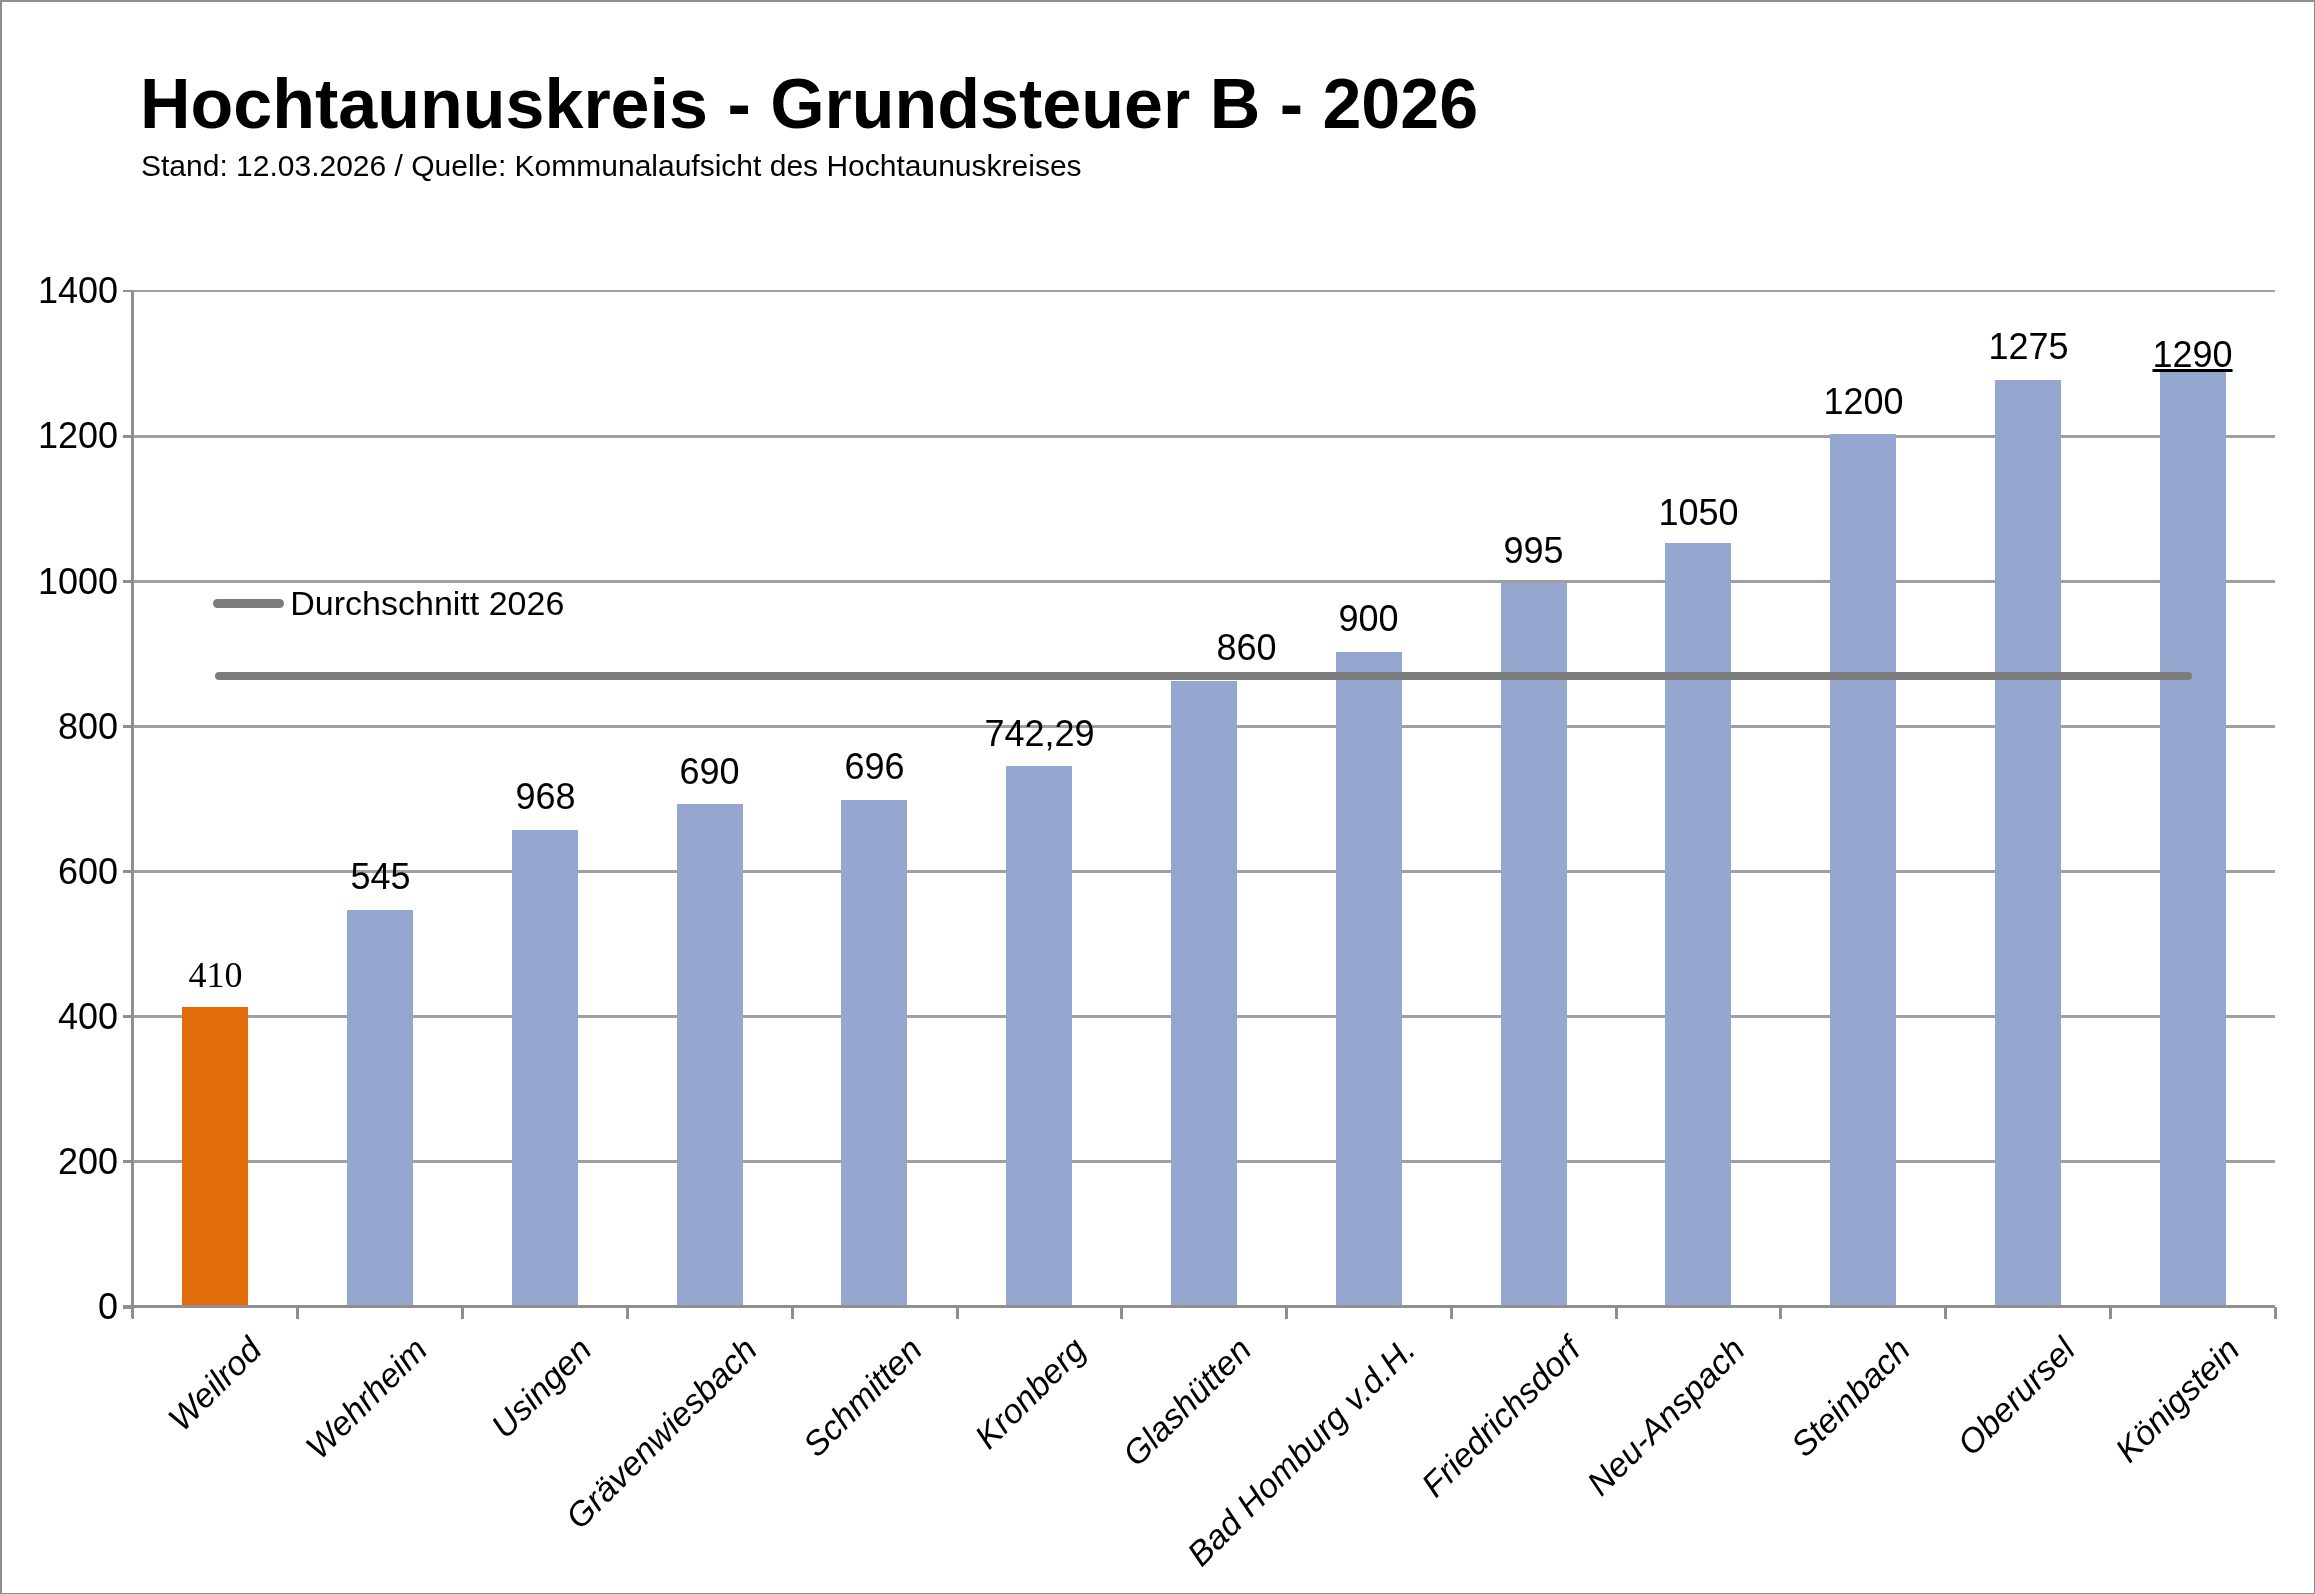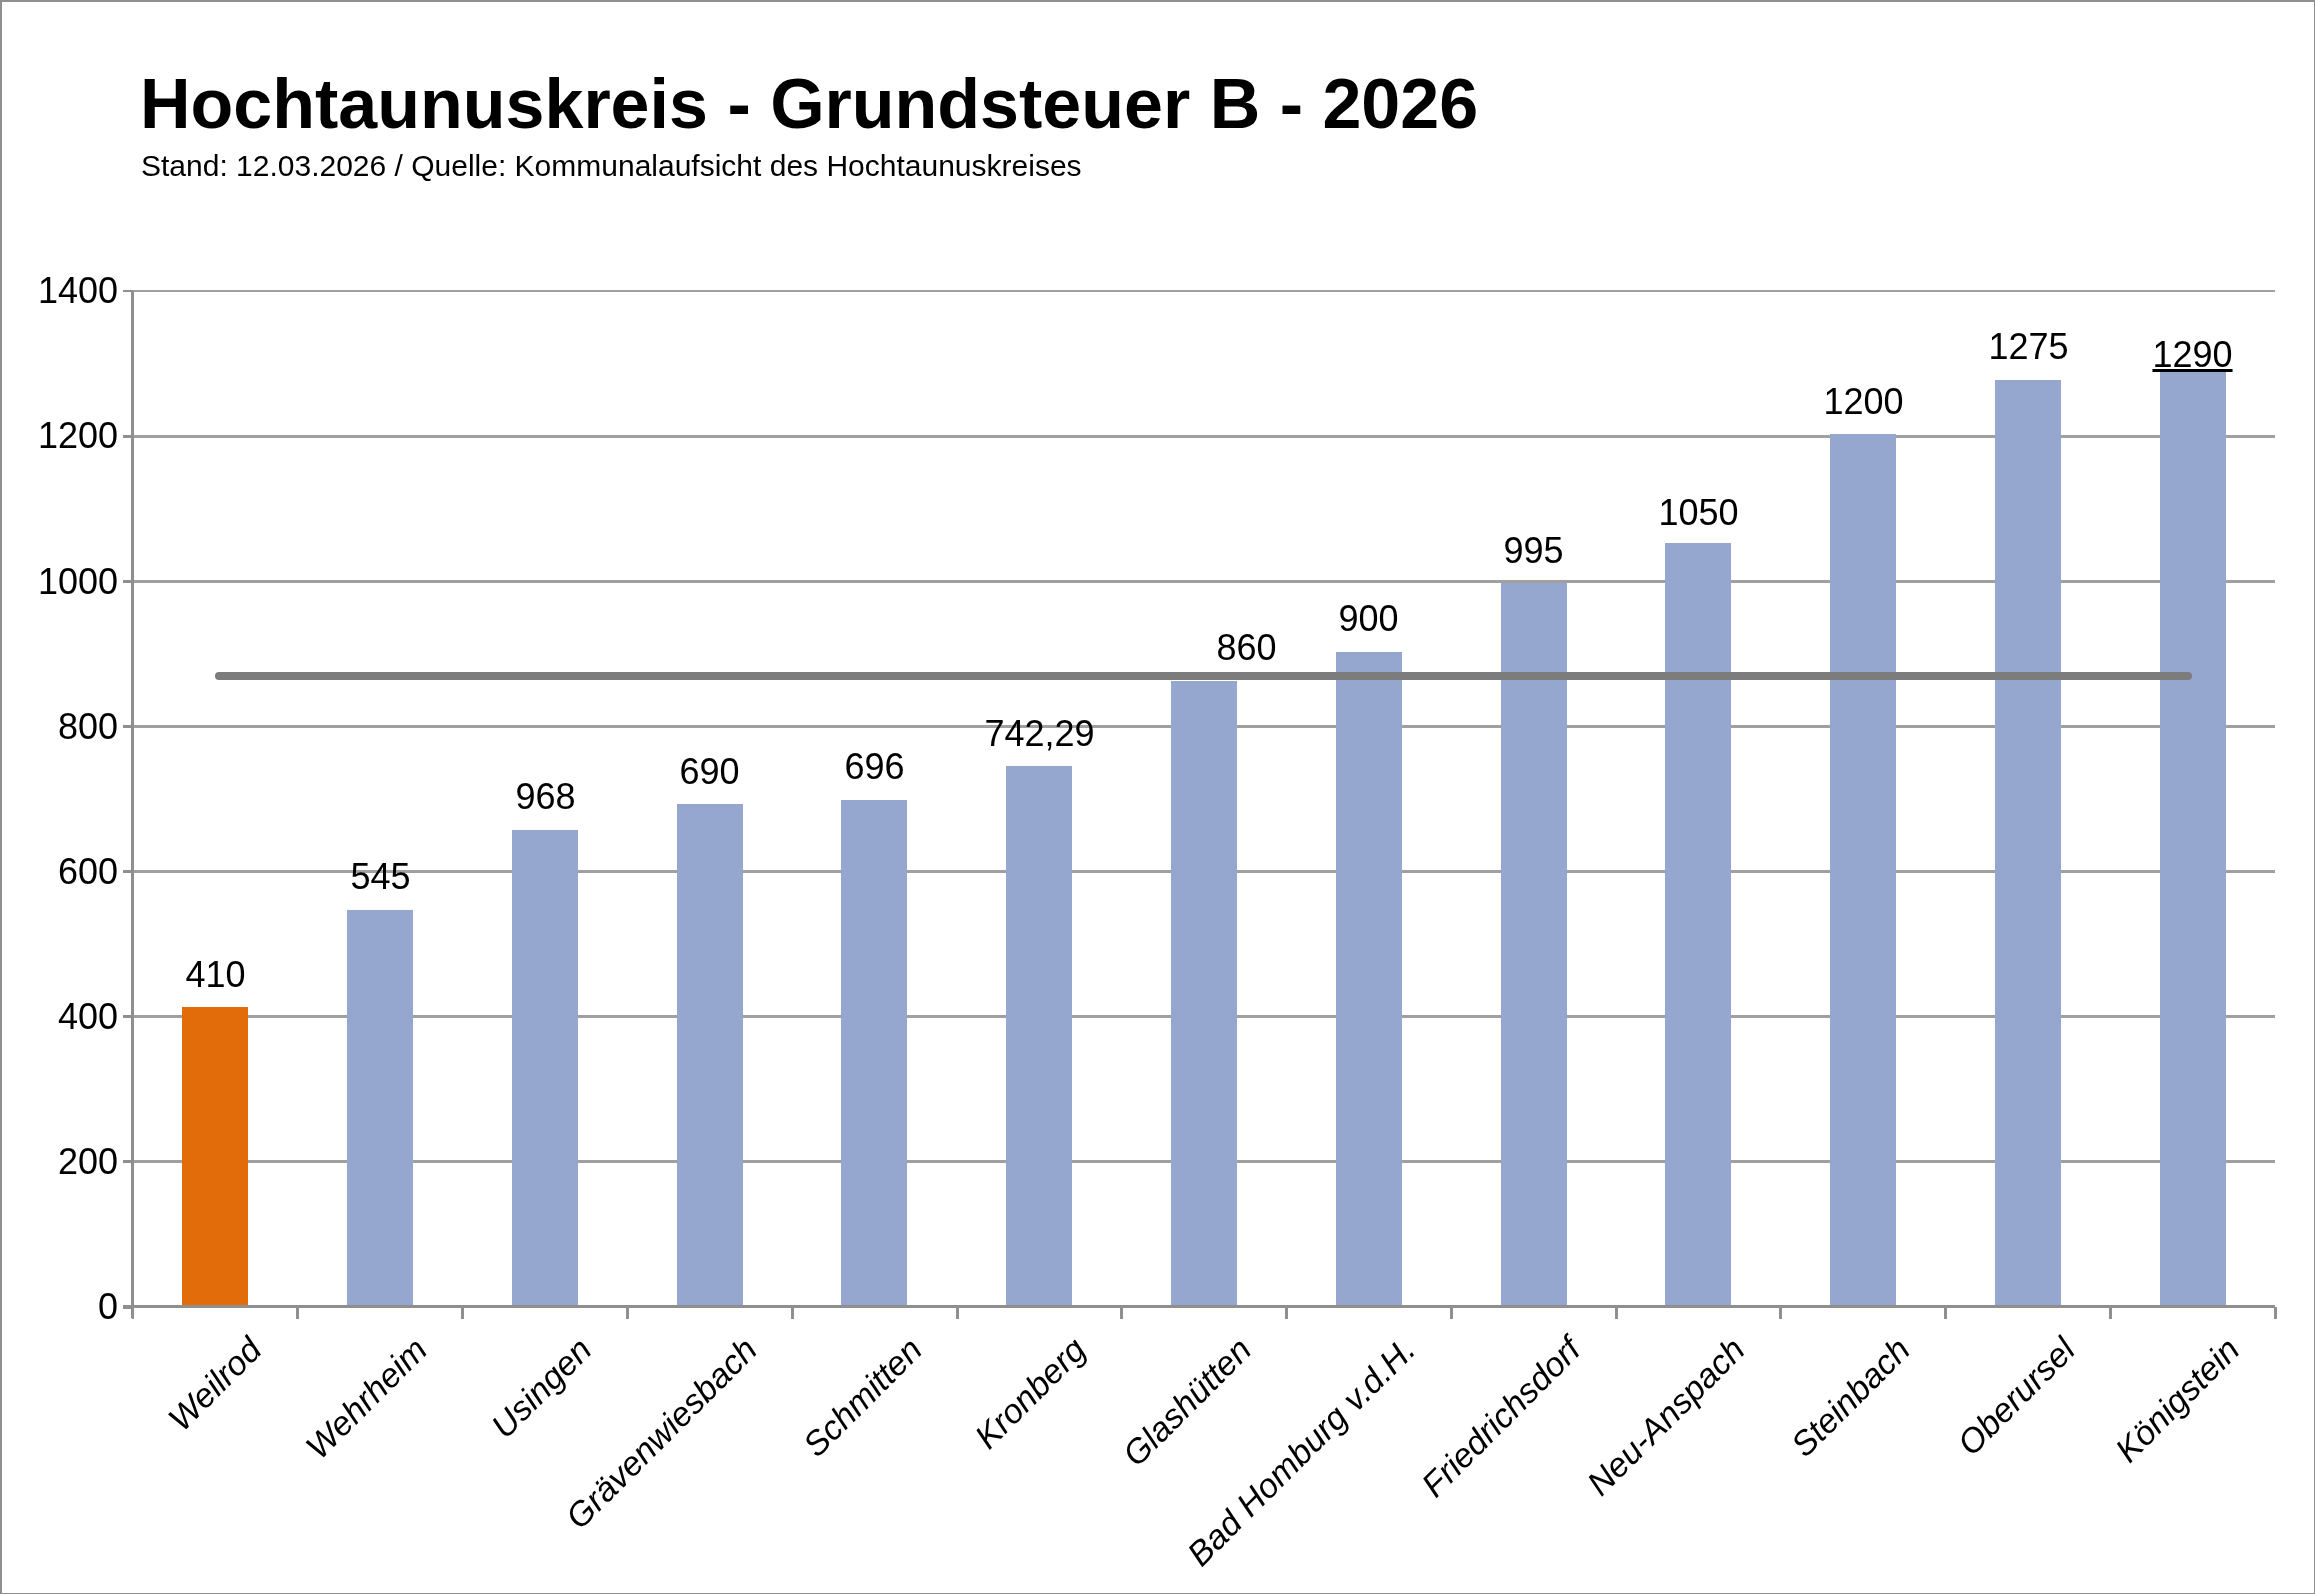--- a/index.html
+++ b/index.html
@@ -87,21 +87,21 @@
         <div class="x-tick" style="left: 1152px; background: rgb(143, 143, 143);"></div>
         <div class="x-tick" style="left: 1317px; background: rgb(143, 143, 143);"></div>
         <div class="x-tick" style="left: 1482px; background: rgb(143, 143, 143);"></div>
         <div class="x-tick" style="left: 1646px; background: rgb(143, 143, 143);"></div>
         <div class="x-tick" style="left: 1811px; background: rgb(143, 143, 143);"></div>
         <div class="x-tick" style="left: 1976px; background: rgb(143, 143, 143);"></div>
         <div class="x-tick" style="left: 2141px; background: rgb(143, 143, 143);"></div>
       </div>
     <div id="bar-layer">
         <div class="bar" style="left: 49px; width: 66px; height: 298px; background: rgb(227, 108, 10);"></div>
-        <div class="bar-label" style="left: 0px; width: 165px; bottom: 312px;">410</div>
+        <div class="bar-label" style="left: 0px; width: 165px; bottom: 312px; font-family: Liberation Serif, serif;">410</div>
         <div class="cat-label" style="top: 1039px; right: 2033px;">Weilrod</div>
         <div class="bar" style="left: 214px; width: 66px; height: 395px; background: rgb(149, 166, 207);"></div>
         <div class="bar-label" style="left: 165px; width: 165px; bottom: 410px; margin-top: 28px;">545</div>
         <div class="cat-label" style="top: 1039px; right: 1868px;">Wehrheim</div>
         <div class="bar" style="left: 379px; width: 66px; height: 475px; background: rgb(149, 166, 207);"></div>
         <div class="bar-label" style="left: 330px; width: 165px; bottom: 490px;">968</div>
         <div class="cat-label" style="top: 1039px; right: 1703px;">Usingen</div>
         <div class="bar" style="left: 544px; width: 66px; height: 501px; background: rgb(149, 166, 207);"></div>
         <div class="bar-label" style="left: 494px; width: 165px; bottom: 515px;">690</div>
         <div class="cat-label" style="top: 1039px; right: 1538px;">Grävenwiesbach</div>
@@ -129,15 +129,19 @@
         <div class="bar" style="left: 1862px; width: 66px; height: 925px; background: rgb(149, 166, 207);"></div>
         <div class="bar-label" style="left: 1813px; width: 165px; bottom: 940px;">1275</div>
         <div class="cat-label" style="top: 1039px; right: 220px;">Oberursel</div>
         <div class="bar" style="left: 2027px; width: 66px; height: 936px; background: rgb(149, 166, 207);"></div>
         <div class="bar-label" style="left: 1977px; width: 165px; bottom: 932px; text-decoration: underline;">1290</div>
         <div class="cat-label" style="top: 1039px; right: 55px;">Königstein</div>
       </div>
     <div class="y-axis-line"></div>
     <div class="x-axis-line"></div>
     <div id="avg-line" class="avg-line" style="left: 82px; width: 1977px; top: 381px; background: rgb(124, 124, 124);"></div>
+    <div class="legend">
+      <div id="legend-swatch" class="legend-swatch" style="background: rgb(124, 124, 124);"></div>
+      <div class="legend-label">Durchschnitt 2026</div>
+    </div>
   </div>
 </div>
 
 
 </body></html>

